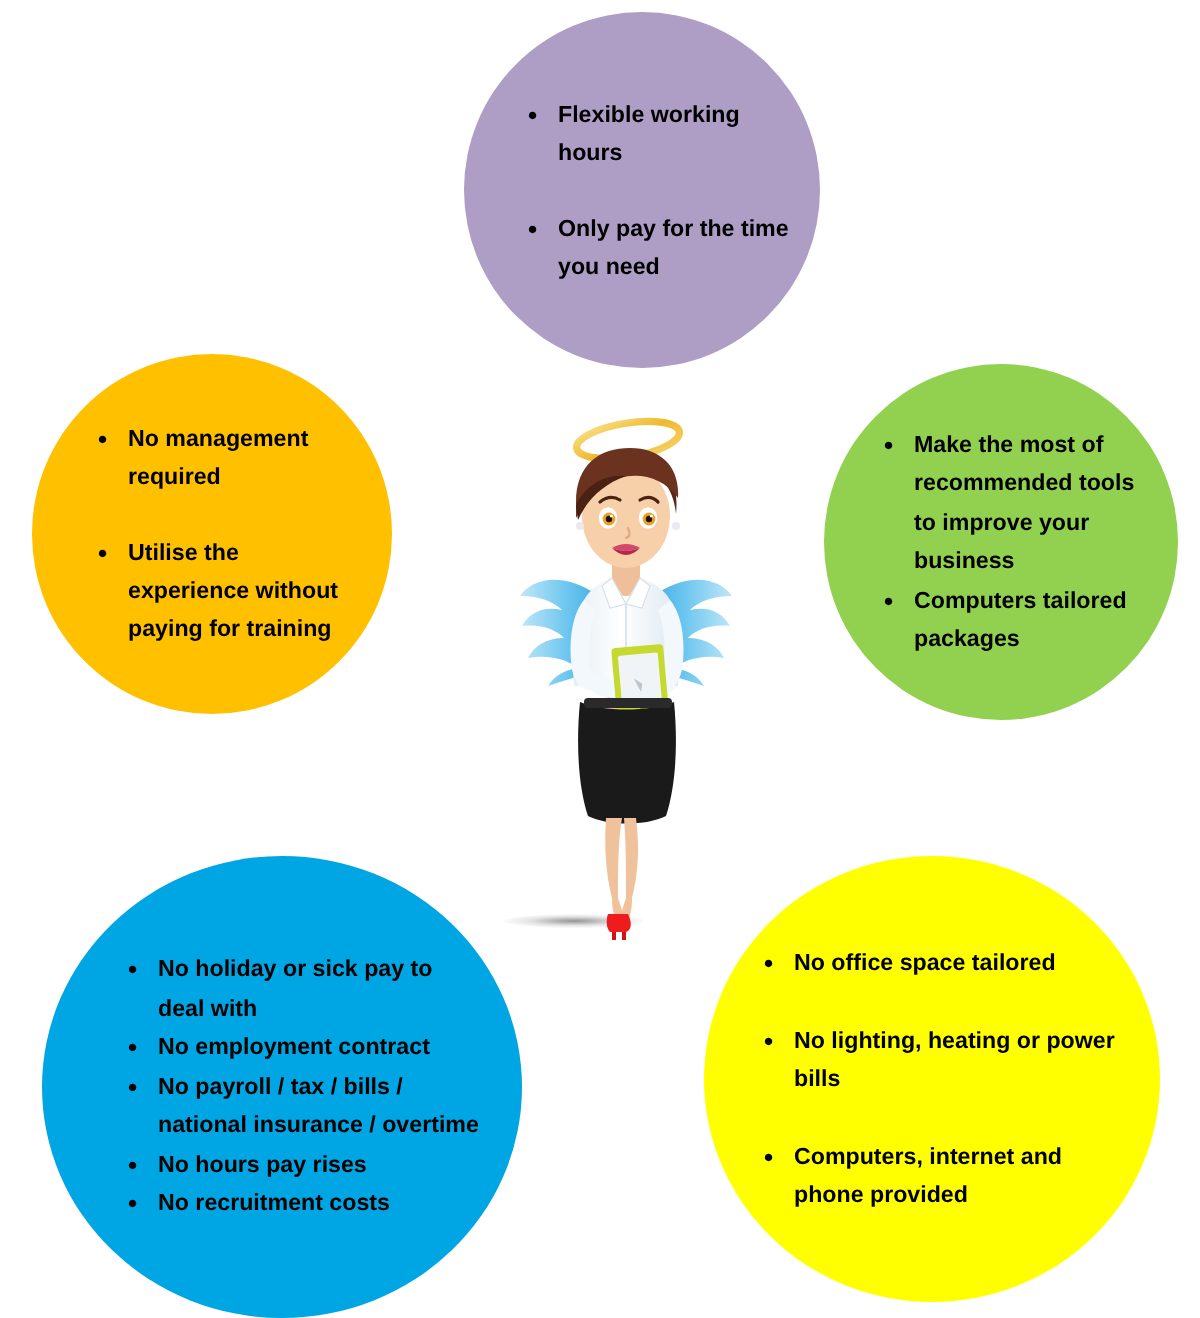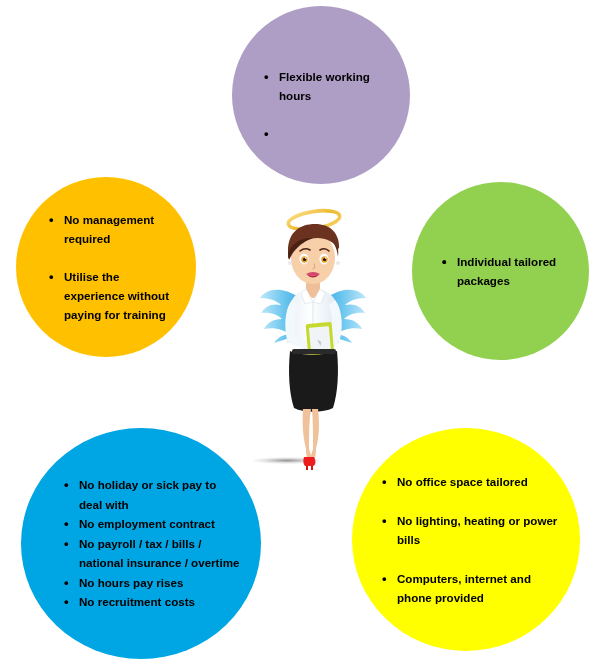--- a/index.html
+++ b/index.html
@@ -165,20 +165,21 @@
 <div id="canvas">
 
   <div class="bubble" id="bubble-flexibility">
     <ul>
       <li>
         <span class="bullet">•</span>
         <span>Flexible working hours</span>
       </li>
       <li>
         <span class="bullet">•</span>
+        <span>Only pay for the time you need</span>
       </li>
     </ul>
   </div>
 
   <div class="bubble" id="bubble-management">
     <ul>
       <li>
         <span class="bullet">•</span>
         <span>No management required</span>
       </li>
@@ -186,24 +187,25 @@
         <span class="bullet">•</span>
         <span>Utilise the experience without paying for training</span>
       </li>
     </ul>
   </div>
 
   <div class="bubble" id="bubble-tools">
     <ul>
       <li>
         <span class="bullet">•</span>
-      </li>
-      <li>
-        <span class="bullet">•</span>
-        <span>Individual tailored packages</span>
+        <span>Make the most of recommended tools to improve your business</span>
+      </li>
+      <li>
+        <span class="bullet">•</span>
+        <span>Computers tailored packages</span>
       </li>
     </ul>
   </div>
 
   <div class="bubble" id="bubble-employment">
     <ul>
       <li>
         <span class="bullet">•</span>
         <span>No holiday or sick pay to deal with</span>
       </li>

